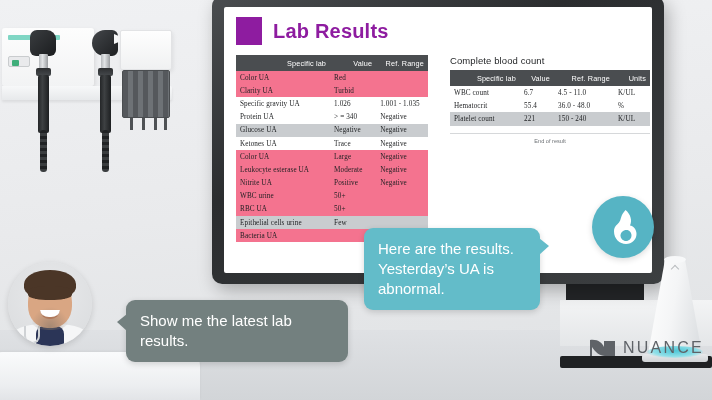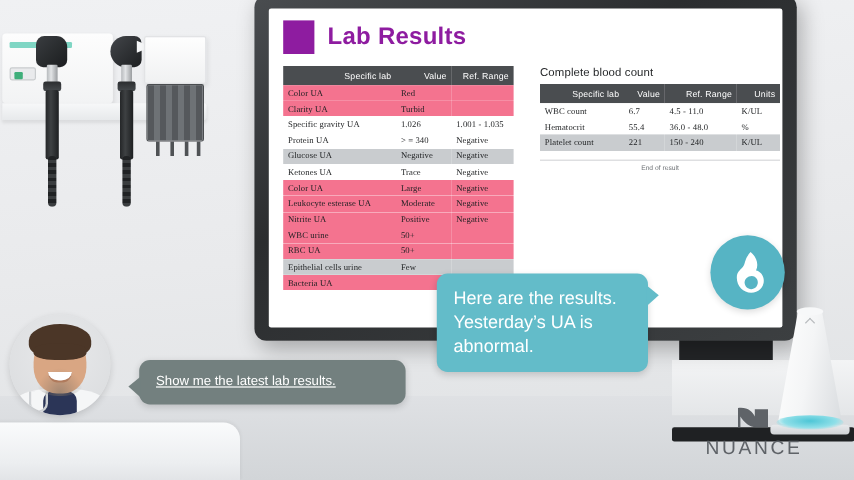--- a/index.html
+++ b/index.html
@@ -218,22 +218,22 @@
     border-radius:0 0 10px 10px;
   }
 
   
   .bubble {
     position:absolute; border-radius:9px; color:#ffffff;
     padding:11px 14px; line-height:1.34;
     box-shadow: 0 2px 6px rgba(0,0,0,.16);
   }
   #bubble-user {
-    left:116px; top:300px; width:222px;
-    background:#73807f; font-size:11px;text-decoration:underline;
+    left:126px; top:300px; width:222px;
+    background:#73807f; font-size:15px;
   }
   #bubble-user::before {
     content:""; position:absolute; left:-9px; top:14px;
     border-top:8px solid transparent; border-bottom:9px solid transparent;
     border-right:10px solid #73807f;
   }
   #bubble-assistant {
     left:352px; top:228px; width:176px;
     background:#63bcc9; font-size:15px;margin-left:12px;
   }
@@ -277,21 +277,21 @@
   }
   .spk-base {
     position:absolute; left:-6px; top:96px; width:66px; height:8px;
     background: linear-gradient(180deg,#e8eaec,#cfd2d5);
     border-radius:3px;
   }
 
   
   #nuance-logo {
     position:absolute; left:588px; top:336px;
-    display:flex; align-items:center; gap:5px;flex-direction:column;
+    display:flex; align-items:center; gap:5px;
   }
   .nuance-word {
     font-size:16px; letter-spacing:2.2px; color:#5f6368;
     font-family:"Liberation Sans", sans-serif;
   }
 
   
   .desk-band {
     position:absolute; left:560px; top:300px; width:152px; height:46px;
     background: linear-gradient(180deg,#f3f4f5,#e4e6e8);

